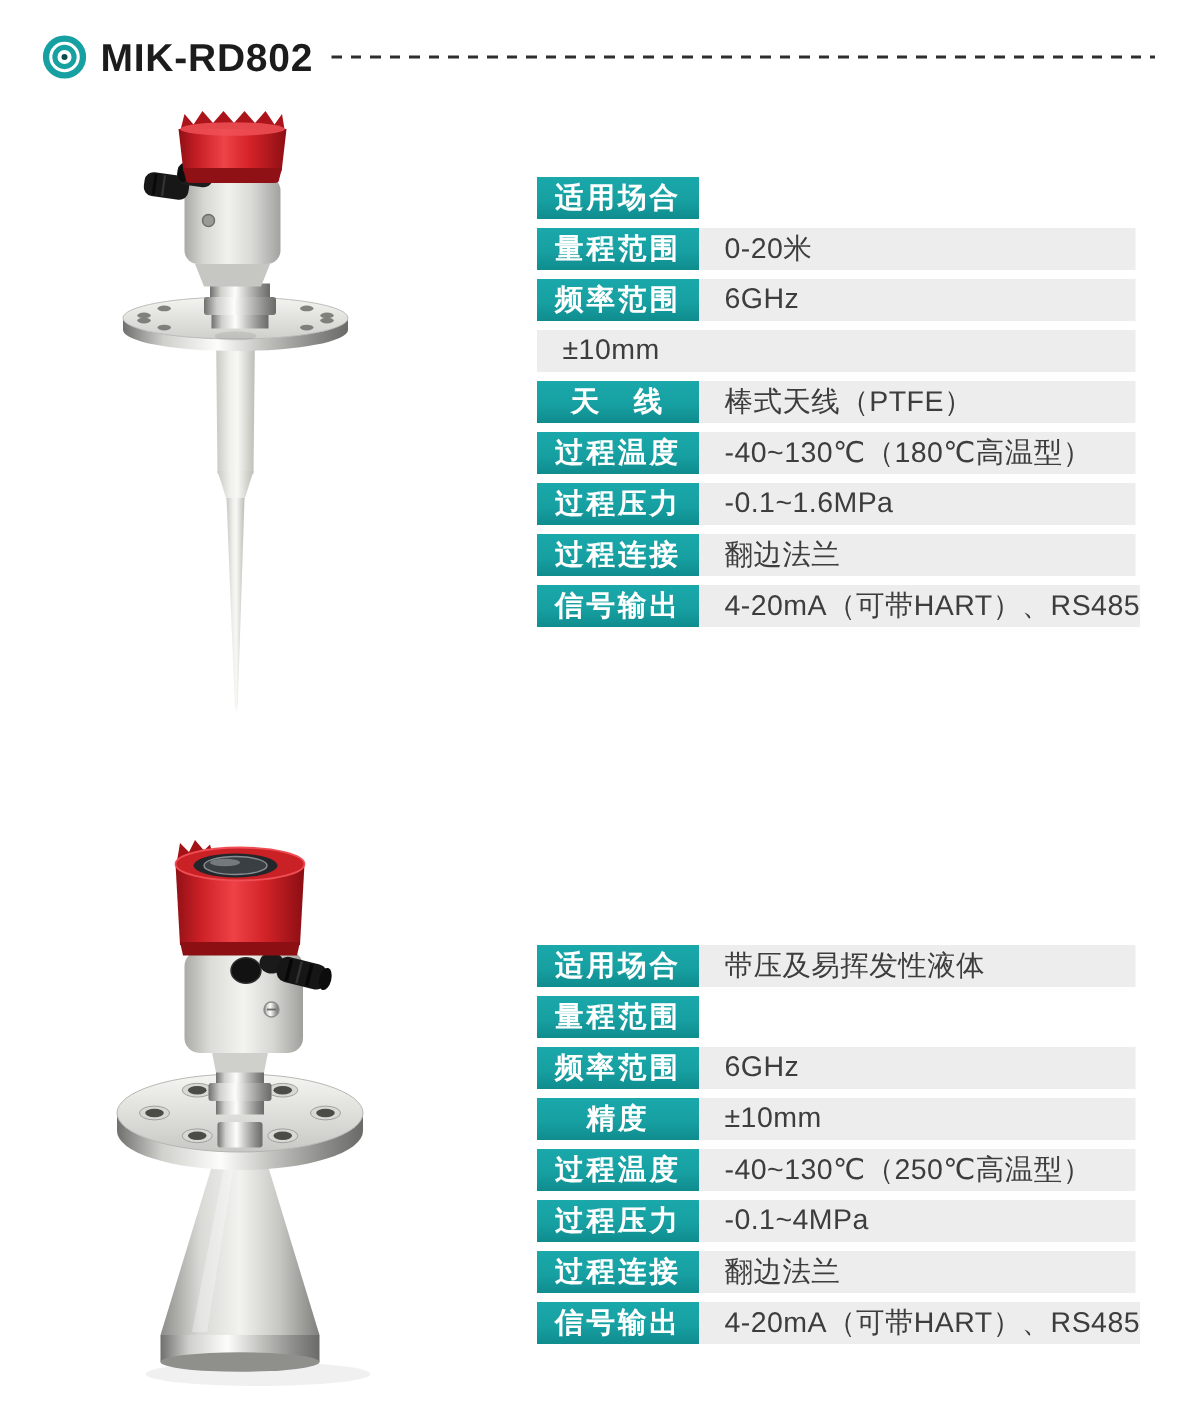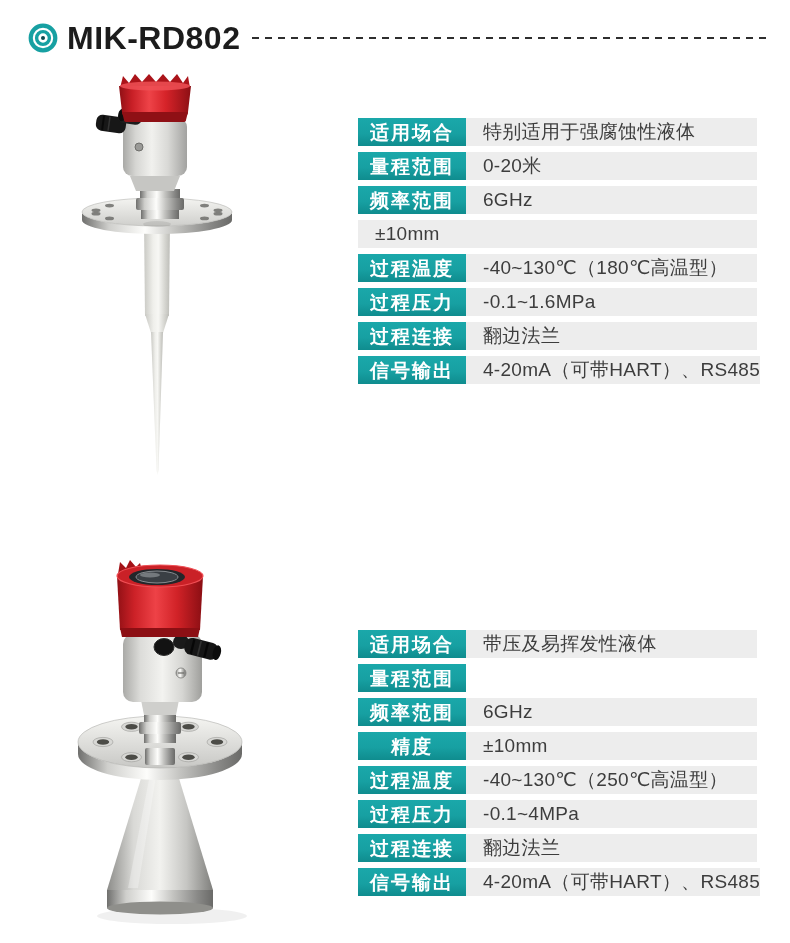--- a/index.html
+++ b/index.html
@@ -1,20 +1,20 @@
 <!DOCTYPE html>
 <html><head>
 <meta charset="utf-8">
 <style>
   html,body{margin:0;padding:0;background:#ffffff;}
   .page{position:relative;width:790px;height:943px;background:#fff;overflow:hidden;
         font-family:"Liberation Sans","DejaVu Sans",sans-serif;}
   .header{position:absolute;left:28px;width:744px;height:36px;display:flex;align-items:center;}
   .header .bullseye{width:30px;height:30px;flex:0 0 30px;}
-  .model-title{font-size:32px;font-weight:bold;color:#1c1c1c;margin-left:9px;letter-spacing:.5px;white-space:nowrap;}
+  .model-title{font-size:26px;font-weight:bold;color:#1c1c1c;margin-left:9px;letter-spacing:.5px;white-space:nowrap;}
   .dashes{flex:1;height:2px;margin-left:12px;margin-right:2px;
           background:repeating-linear-gradient(90deg,var(--dash) 0 7px,transparent 7px 13px);}
   .figure{position:absolute;left:60px;}
   .spec-table{position:absolute;left:358px;width:399px;}
   .spec-row{display:flex;height:28px;margin-bottom:6px;}
   .spec-label{width:108px;flex:0 0 108px;display:flex;align-items:center;justify-content:center;
               background:linear-gradient(180deg,#1aa8aa 0%,var(--accent) 55%,var(--accent-dark) 100%);
               color:#fff;font-weight:bold;font-size:19px;letter-spacing:2px;line-height:1;white-space:pre;}
   .spec-value{flex:1;background:var(--row-bg);color:var(--value-text);font-size:19px;
               display:flex;align-items:center;padding-left:17px;letter-spacing:.3px;white-space:nowrap;}
@@ -124,32 +124,35 @@
         <path d="M59,26 L131,26 L128,52 Q128,56 124,56 L66,56 Q62,56 62,52 Z" fill="url(#red1)"></path>
         <ellipse cx="95" cy="26" rx="35" ry="4.5" fill="#ef5056" opacity=".85"></ellipse>
         <path d="M62,52 L128,52 L126,60 Q126,62 123,62 L67,62 Q64,62 64,60 Z" fill="#8f1015"></path>
       </g>
     </svg>
   </div>
 
   <div class="spec-table" style="top:118px;">
       <div class="spec-row">
         <div class="spec-label">适用场合</div>
-        <div class="spec-value">特别适用于强腐蚀性液体</div>
       </div>
       <div class="spec-row">
         <div class="spec-label">量程范围</div>
         <div class="spec-value">0-20米</div>
       </div>
       <div class="spec-row">
         <div class="spec-label">频率范围</div>
         <div class="spec-value">6GHz</div>
       </div>
       <div class="spec-row">
         <div class="spec-value">±10mm</div>
+      </div>
+      <div class="spec-row">
+        <div class="spec-label">天　线</div>
+        <div class="spec-value">棒式天线（PTFE）</div>
       </div>
       <div class="spec-row">
         <div class="spec-label">过程温度</div>
         <div class="spec-value">-40~130℃（180℃高温型）</div>
       </div>
       <div class="spec-row">
         <div class="spec-label">过程压力</div>
         <div class="spec-value">-0.1~1.6MPa</div>
       </div>
       <div class="spec-row">

